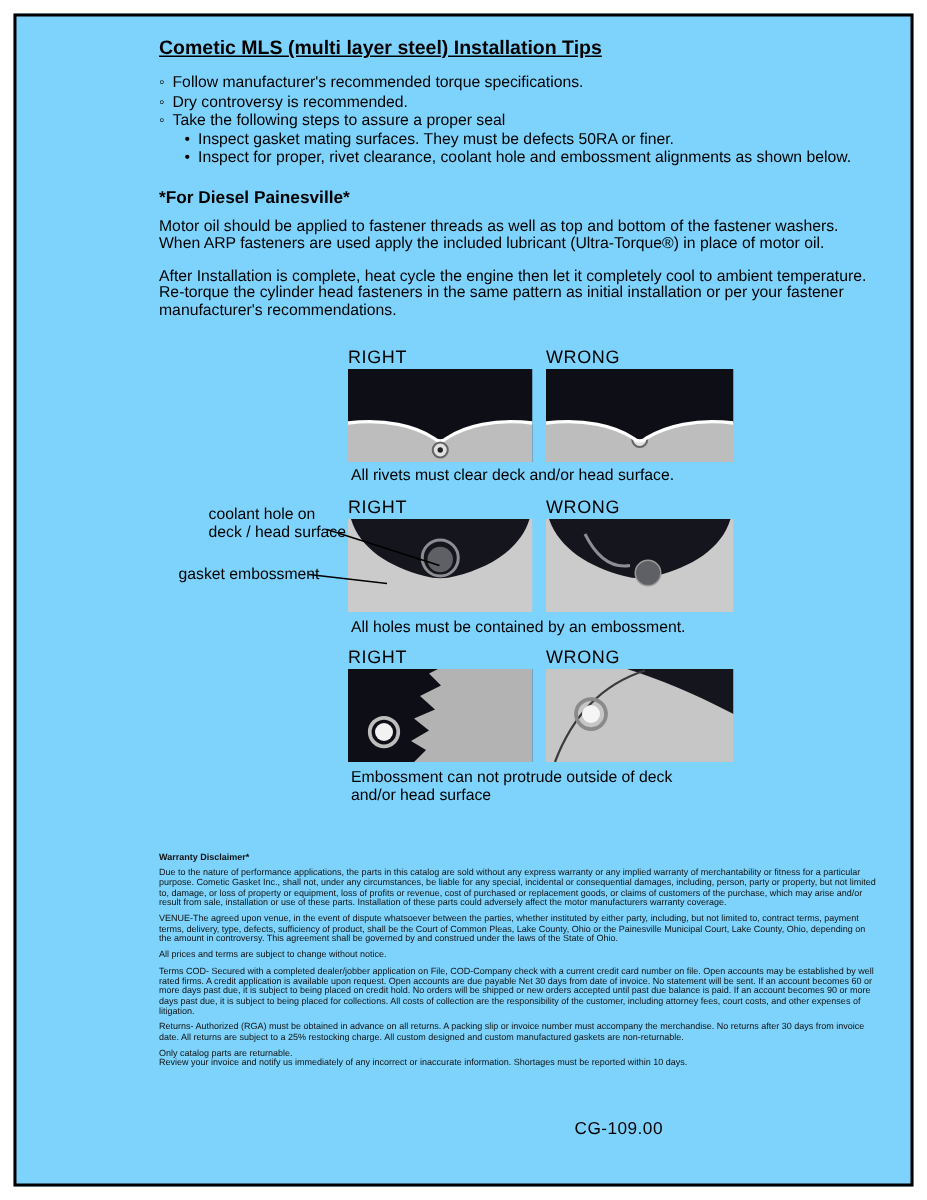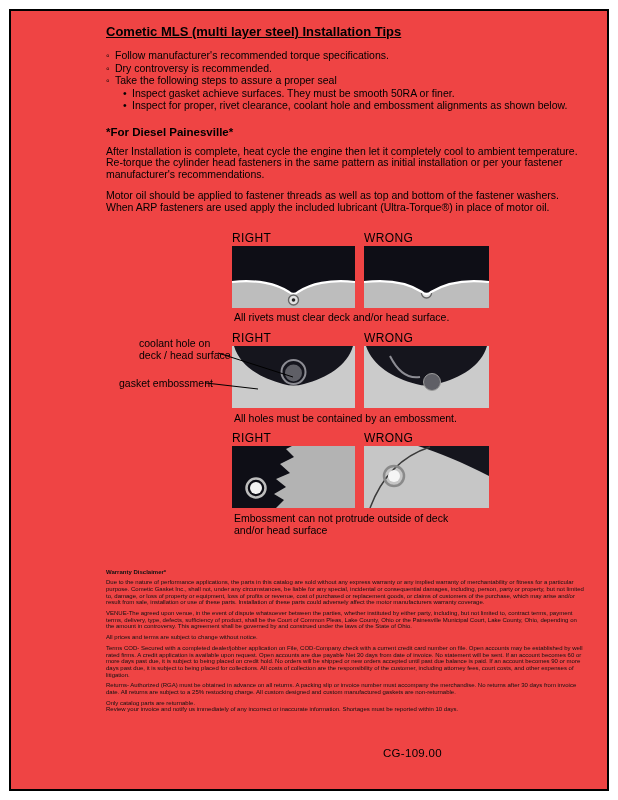--- a/index.html
+++ b/index.html
@@ -1,17 +1,17 @@
 <!DOCTYPE html>
 <html><head>
 <meta charset="utf-8">
 <style>
   html,body{margin:0;padding:0;background:#fff;}
   body{width:618px;height:800px;font-family:"Liberation Sans",sans-serif;color:#000;position:relative;}
-  .frame{margin:9px;border:2px solid #000;width:600px;height:782px;box-sizing:border-box;position:relative;background:#ef4444;}
+  .frame{margin:9px;border:2px solid #000;width:600px;height:782px;box-sizing:border-box;position:relative;background:#7dd3fc;}
   .content{padding:13px 18px 0 95px;}
   .title{font-size:13px;font-weight:bold;text-decoration:underline;margin:0 0 10px 0;}
   .bullet-row{display:flex;font-size:10.5px;line-height:12.5px;}
   .bullet-glyph{width:9px;flex:none;}
   .sub{margin-left:17px;}
   .diesel-heading{font-size:11.5px;font-weight:bold;margin:14px 0 8px 0;}
   .para{font-size:10.5px;line-height:11.6px;margin:0 0 10px 0;width:482px;}
   .note{font-size:10.5px;line-height:11.6px;margin:2px 0 0 0;}
   .diagram-area{position:relative;height:312px;margin-top:18px;}
   .dgh{position:absolute;text-align:left;font-size:12px;letter-spacing:.4px;}
@@ -44,30 +44,30 @@
     <div class="bullet-row">
       <span class="bullet-glyph">◦</span>
       <span>Dry controversy is recommended.</span>
     </div>
     <div class="bullet-row">
       <span class="bullet-glyph">◦</span>
       <span>Take the following steps to assure a proper seal</span>
     </div>
     <div class="bullet-row sub">
       <span class="bullet-glyph">•</span>
-      <span>Inspect gasket achieve surfaces.  They must be smooth 50RA or finer.</span>
+      <span>Inspect gasket mating surfaces.  They must be defects 50RA or finer.</span>
     </div>
     <div class="bullet-row sub">
       <span class="bullet-glyph">•</span>
       <span>Inspect for proper, rivet clearance, coolant hole and embossment alignments as shown below.</span>
     </div>
 
     <div class="diesel-heading">*For Diesel Painesville*</div>
+    <p class="para">Motor oil should be applied to fastener threads as well as top and bottom of the fastener washers. When ARP fasteners are used apply the included lubricant (Ultra-Torque®) in place of motor oil.</p>
     <p class="para">After Installation is complete, heat cycle the engine then let it completely cool to ambient temperature. Re-torque the cylinder head fasteners in the same pattern as initial installation or per your fastener manufacturer's recommendations.</p>
-    <p class="para">Motor oil should be applied to fastener threads as well as top and bottom of the fastener washers. When ARP fasteners are used apply the included lubricant (Ultra-Torque®) in place of motor oil.</p>
 
     <div class="diagram-area">
 
       <div class="dgh l" style="top:0;">RIGHT</div>
       <div class="dgh r" style="top:0;">WRONG</div>
 
       <svg class="dimg l" style="top:15px;" viewBox="0 0 123 62">
         <rect width="123" height="62" fill="#0e0e16"></rect>
         <path d="M0,62 L0,36 C25,33 45,38 57,46 Q61.5,50 66,46 C78,38 98,33 123,36 L123,62 Z" fill="#bdbdbd"></path>
         <path d="M0,36 C25,33 45,38 57,46 Q61.5,50 66,46 C78,38 98,33 123,36" fill="none" stroke="#ffffff" stroke-width="2.2"></path>

